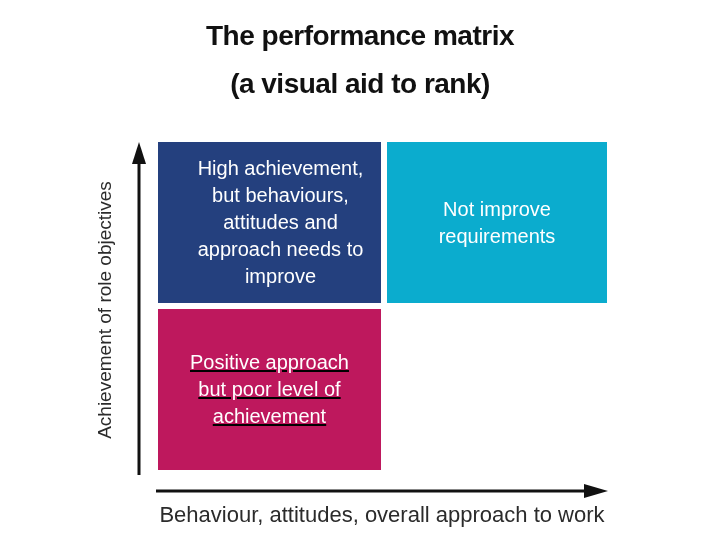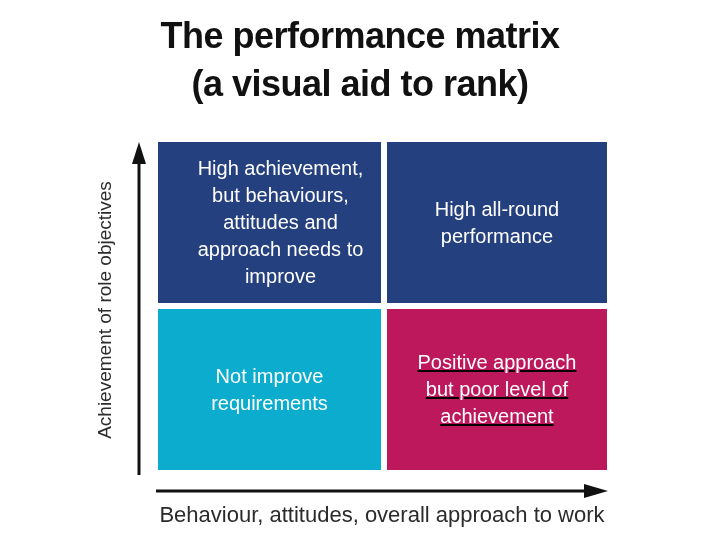--- a/index.html
+++ b/index.html
@@ -10,21 +10,21 @@
     background: #ffffff;
     font-family: "Liberation Sans", sans-serif;
     overflow: hidden;
   }
   .title {
     position: absolute;
     top: 12px;
     left: 0;
     width: 720px;
     text-align: center;
-    font-size: 36px;
+    font-size: 28px;
     font-weight: 700;
     line-height: 48px;
     color: #111111;
     letter-spacing: -0.5px;
     white-space: pre-line;
   }
   .matrix {
     position: absolute;
     left: 158px;
     top: 142px;
@@ -99,24 +99,20 @@
   <div class="y-label">Achievement of role objectives</div>
 
   <div class="matrix">
     <div class="cell" style="background-color: rgb(36, 64, 126); padding-left: 32px;">
       <span class="cell-label">High achievement,
 but behaviours,
 attitudes and
 approach needs to
 improve</span>
     </div>
-    <div class="cell" style="background-color: rgb(36, 64, 126);">
-      <span class="cell-label">High all-round
-performance</span>
-    </div>
     <div class="cell" style="background-color: rgb(11, 172, 206);">
       <span class="cell-label">Not improve
 requirements</span>
     </div>
     <div class="cell" style="background-color: #be185d; text-decoration: underline;">
       <span class="cell-label">Positive approach
 but poor level of
 achievement</span>
     </div>
   </div>

